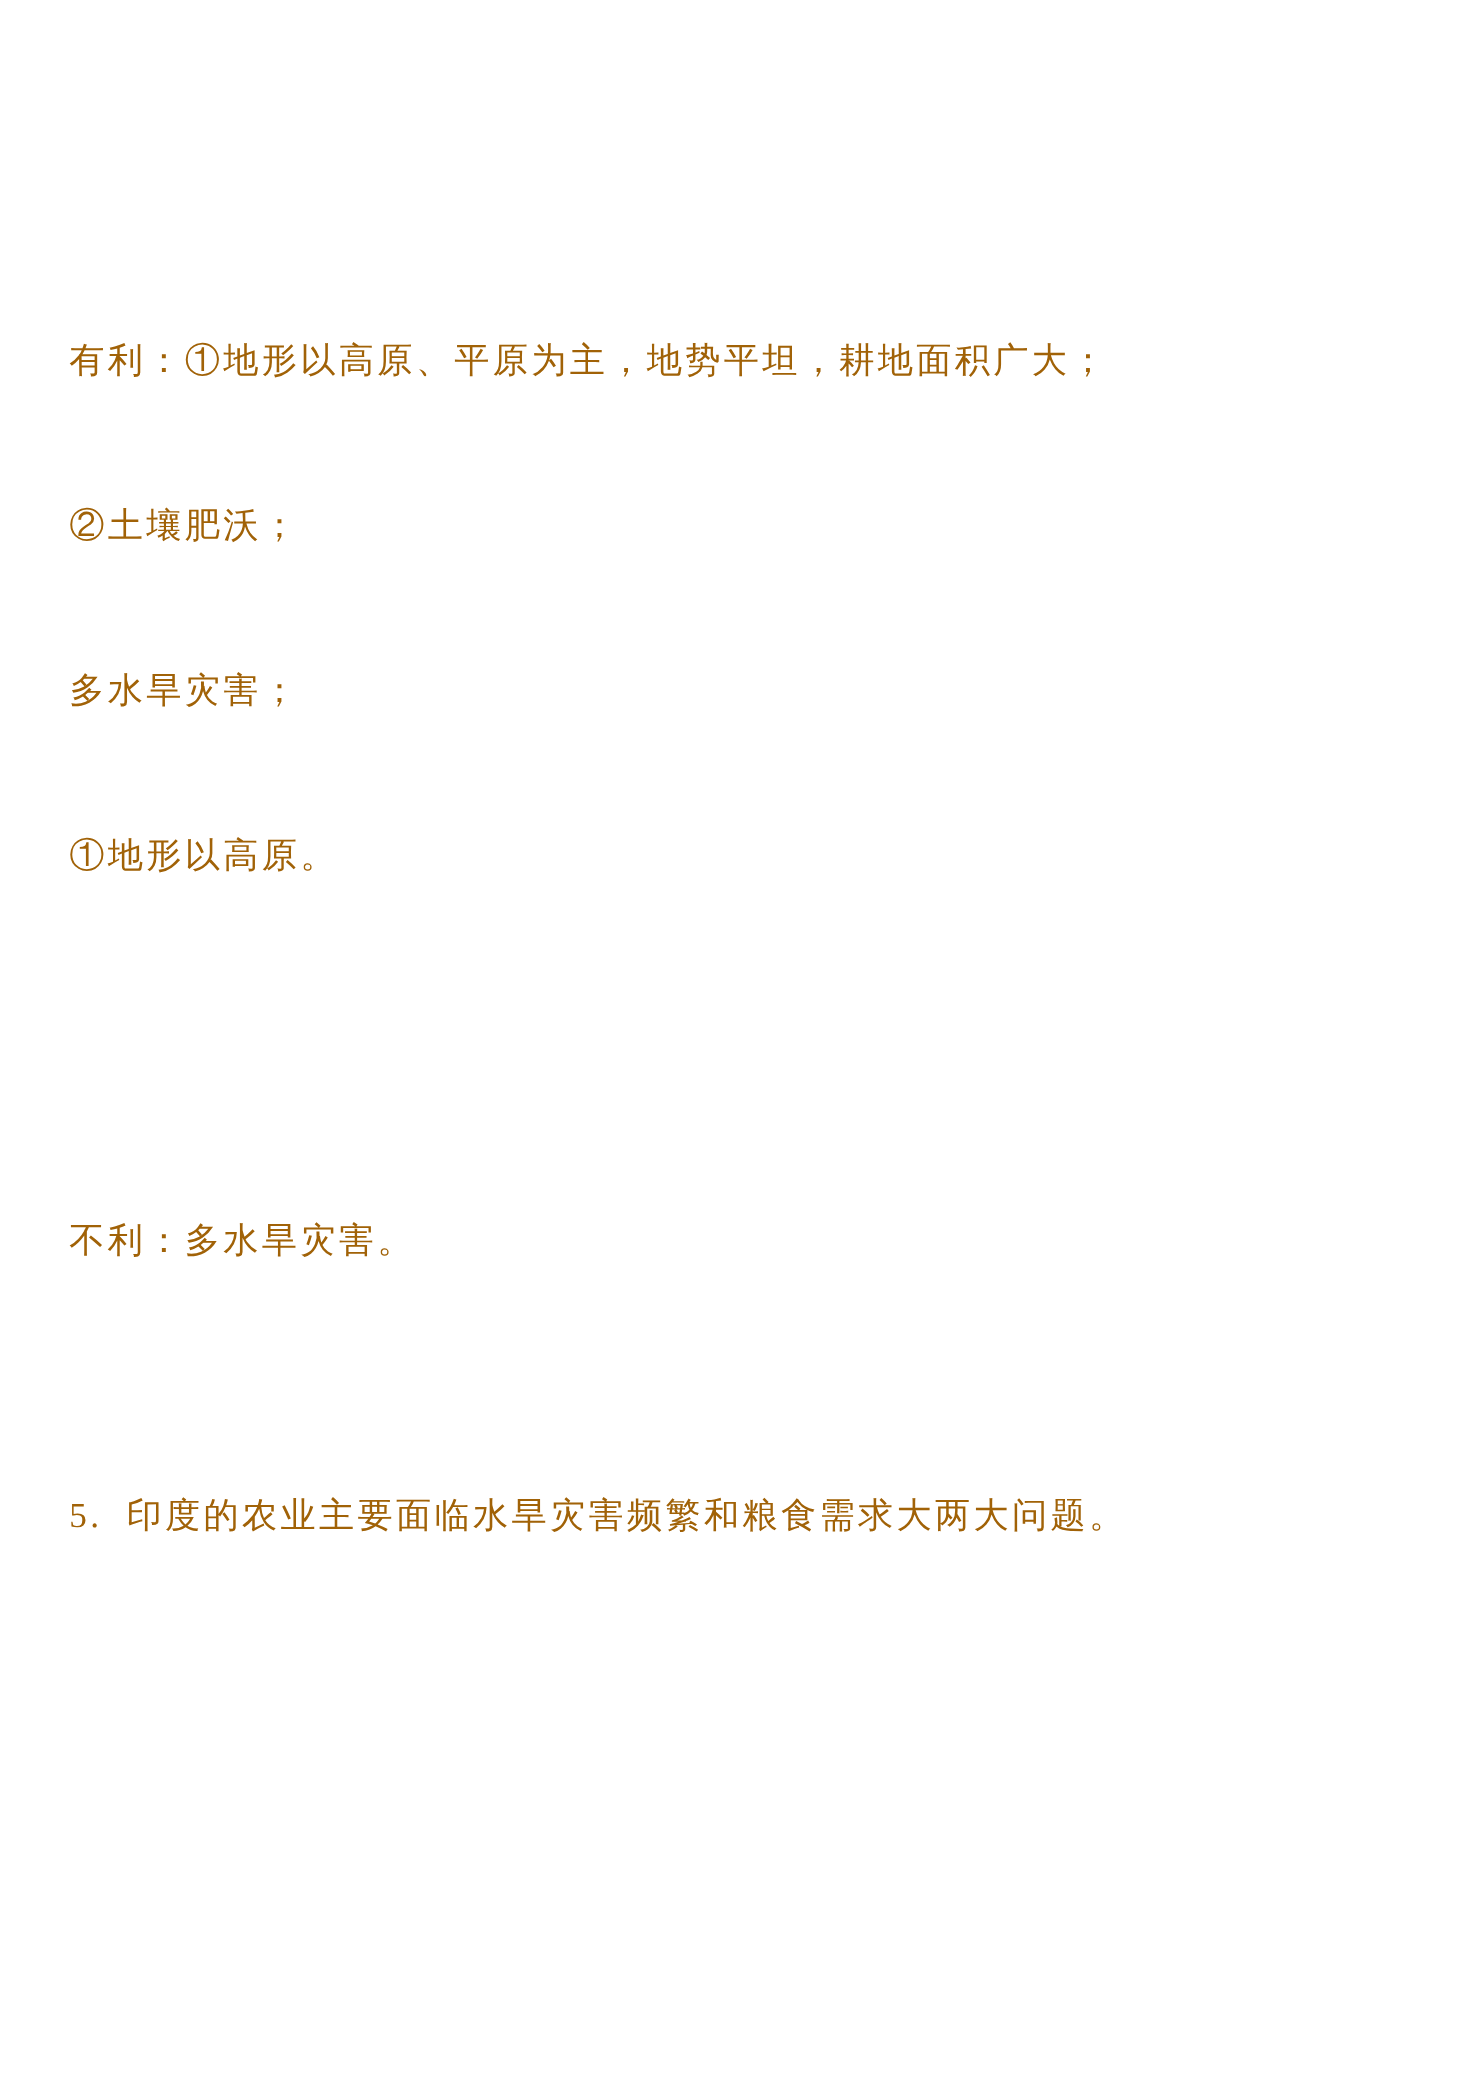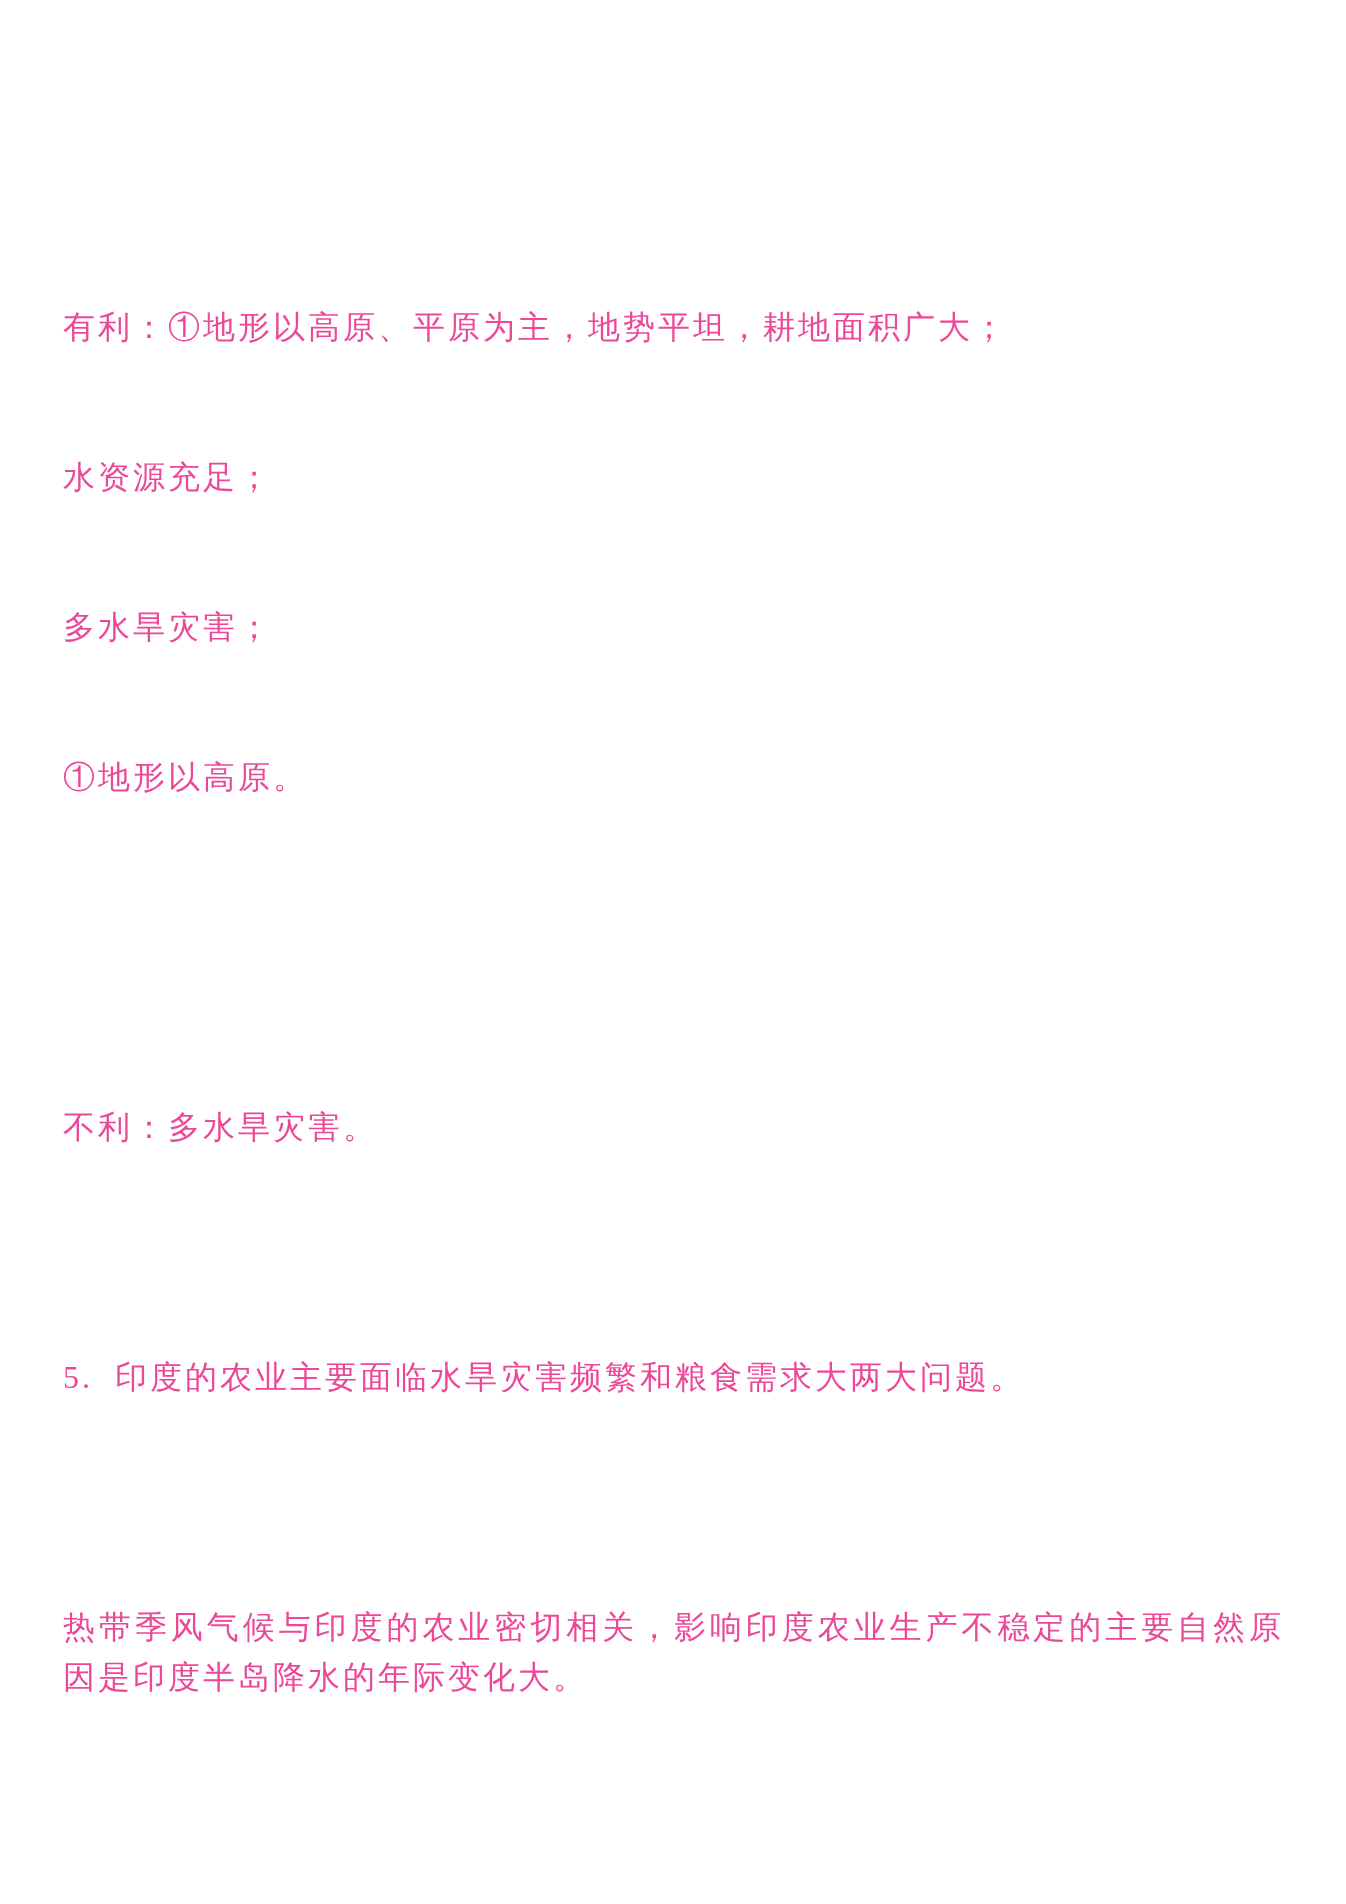--- a/index.html
+++ b/index.html
@@ -7,21 +7,21 @@
     padding: 0;
     background: #ffffff;
   }
   .page {
     position: relative;
     width: 1346px;
     height: 1904px;
     background: #ffffff;
     overflow: hidden;
     font-family: "Liberation Serif", "DejaVu Serif", serif;
-    color: #ec4899;
+    color: #a16207;
   }
   .content {
     padding: 52px 62px 0 63px;
     font-size: 32px;
     line-height: 50px;
     letter-spacing: 3px;
     text-align: justify;
     text-justify: inter-ideograph;
     white-space: pre-wrap;
   }
@@ -36,30 +36,29 @@
   }
 </style>
 </head>
 <body>
 
 <div class="page">
   <div class="content">
 
     <div class="block">
       <div class="para-tight">有利：①地形以高原、平原为主，地势平坦，耕地面积广大；</div>
-      <div class="para-tight">水资源充足；</div>
+      <div class="para-tight">②土壤肥沃；</div>
       <div class="para-tight">多水旱灾害；</div>
       <div class="para-tight">①地形以高原。</div>
     </div>
 
     <div class="para">不利：多水旱灾害。</div>
 
     <div class="para">5.  印度的农业主要面临水旱灾害频繁和粮食需求大两大问题。</div>
 
-    <div class="para">热带季风气候与印度的农业密切相关，影响印度农业生产不稳定的主要自然原因是印度半岛降水的年际变化大。</div>
 
     
 
     
 
     
 
     
 
     

